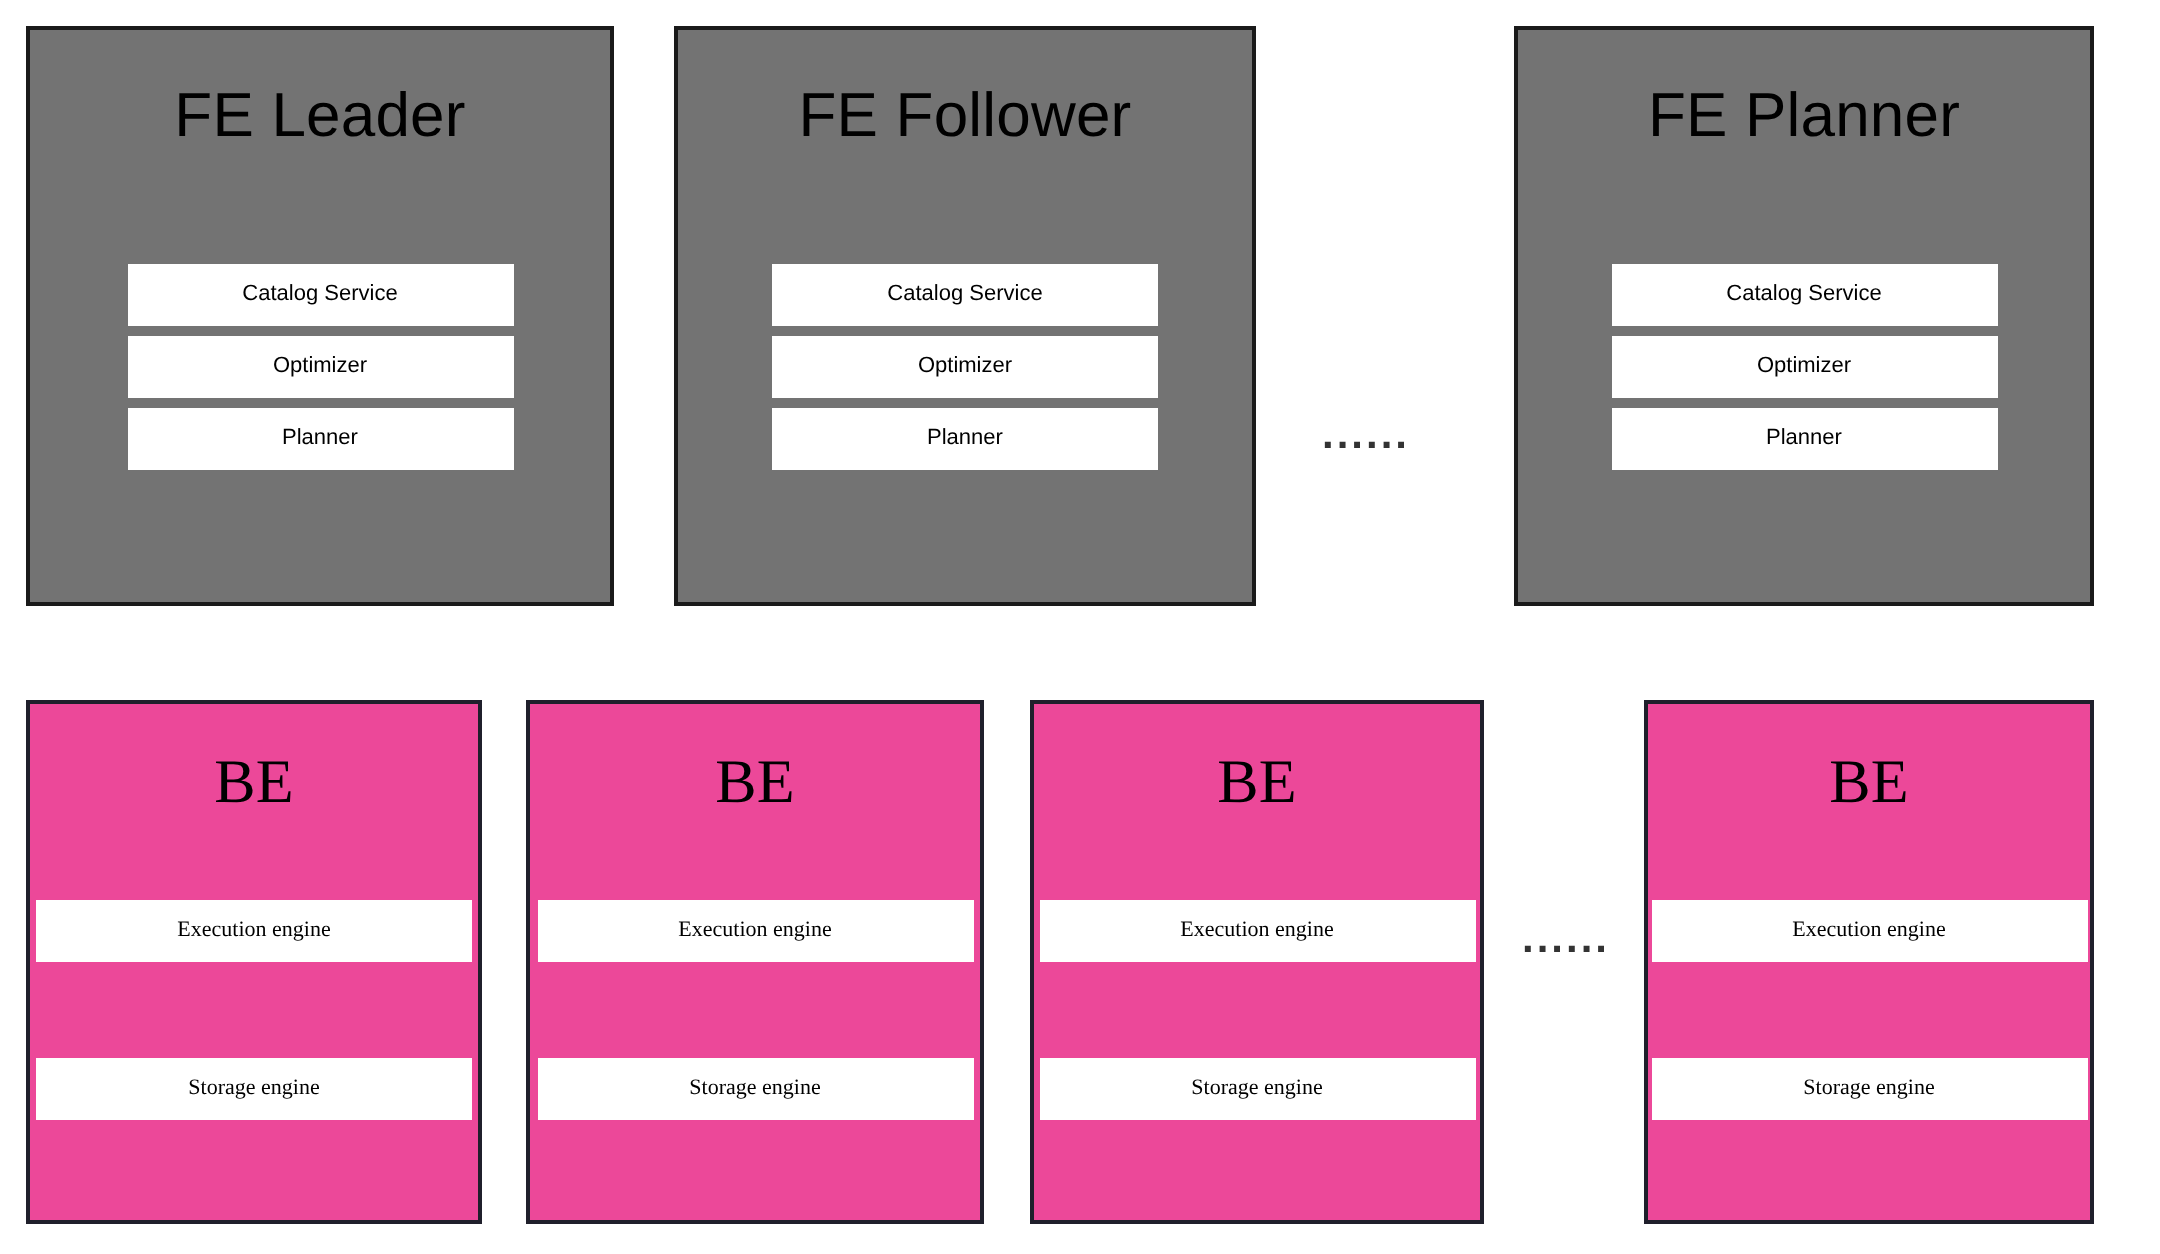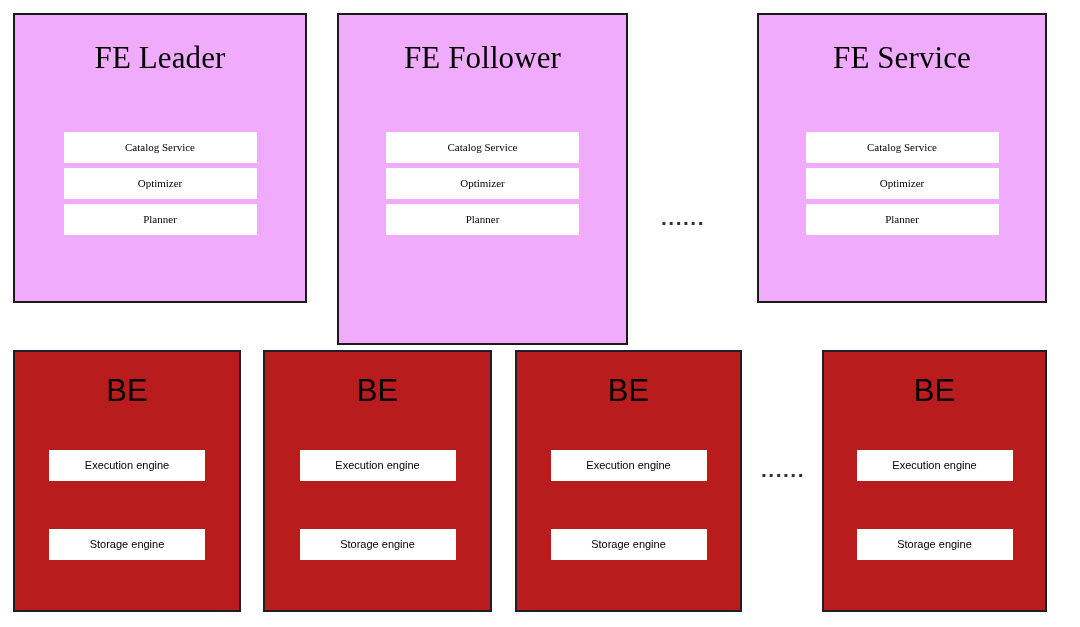--- a/index.html
+++ b/index.html
@@ -23,27 +23,27 @@
   
   .node {
     position: absolute;
     box-sizing: border-box;
     border: 2px solid #111111;
     display: flex;
     flex-direction: column;
     align-items: center;
   }
   .node.fe {
-    background: #f0abfc;
+    background: #737373;
     border-color: #1a1a1a;
-    font-family: Liberation Serif, serif;
   }
   .node.be {
-    background: #b91c1c;
+    background: #ec4899;
     border-color: #1f1f2b;
+    font-family: Liberation Serif, serif;
   }
 
   .node-title {
     font-size: 31px;
     line-height: 1;
     color: #000000;
     text-align: center;
     font-weight: 400;
     letter-spacing: 0.1px;
     white-space: nowrap;
@@ -81,21 +81,21 @@
     white-space: nowrap;
     overflow: hidden;
   }
   .fe-stack .bar {
     width: 193px;
   }
   .fe-stack .bar + .bar {
     margin-top: 5px;
   }
   .be-stack .bar {
-    width: 156px;
+    width: 218px;
   }
   .be-stack .bar + .bar {
     margin-top: 48px;
   }
 
   
   .ellipsis {
     position: absolute;
     color: #333333;
     font-size: 21px;
@@ -113,33 +113,33 @@
 
   <div class="node fe" style="left:13px; top:13px; width:294px; height:290px;">
     <div class="node-title">FE Leader</div>
     <div class="bar-stack fe-stack">
       <div class="bar">Catalog Service</div>
       <div class="bar">Optimizer</div>
       <div class="bar">Planner</div>
     </div>
   </div>
 
-  <div class="node fe" style="left:337px; top:13px; width:291px; height:332px;">
+  <div class="node fe" style="left:337px; top:13px; width:291px; height:290px;">
     <div class="node-title">FE Follower</div>
     <div class="bar-stack fe-stack">
       <div class="bar">Catalog Service</div>
       <div class="bar">Optimizer</div>
       <div class="bar">Planner</div>
     </div>
   </div>
 
   <div class="ellipsis" style="left:661px; top:207px;">......</div>
 
   <div class="node fe" style="left:757px; top:13px; width:290px; height:290px;">
-    <div class="node-title">FE Service</div>
+    <div class="node-title">FE Planner</div>
     <div class="bar-stack fe-stack">
       <div class="bar">Catalog Service</div>
       <div class="bar">Optimizer</div>
       <div class="bar">Planner</div>
     </div>
   </div>
 
   <div class="node be" style="left:13px; top:350px; width:228px; height:262px;">
     <div class="node-title">BE</div>
     <div class="bar-stack be-stack">

